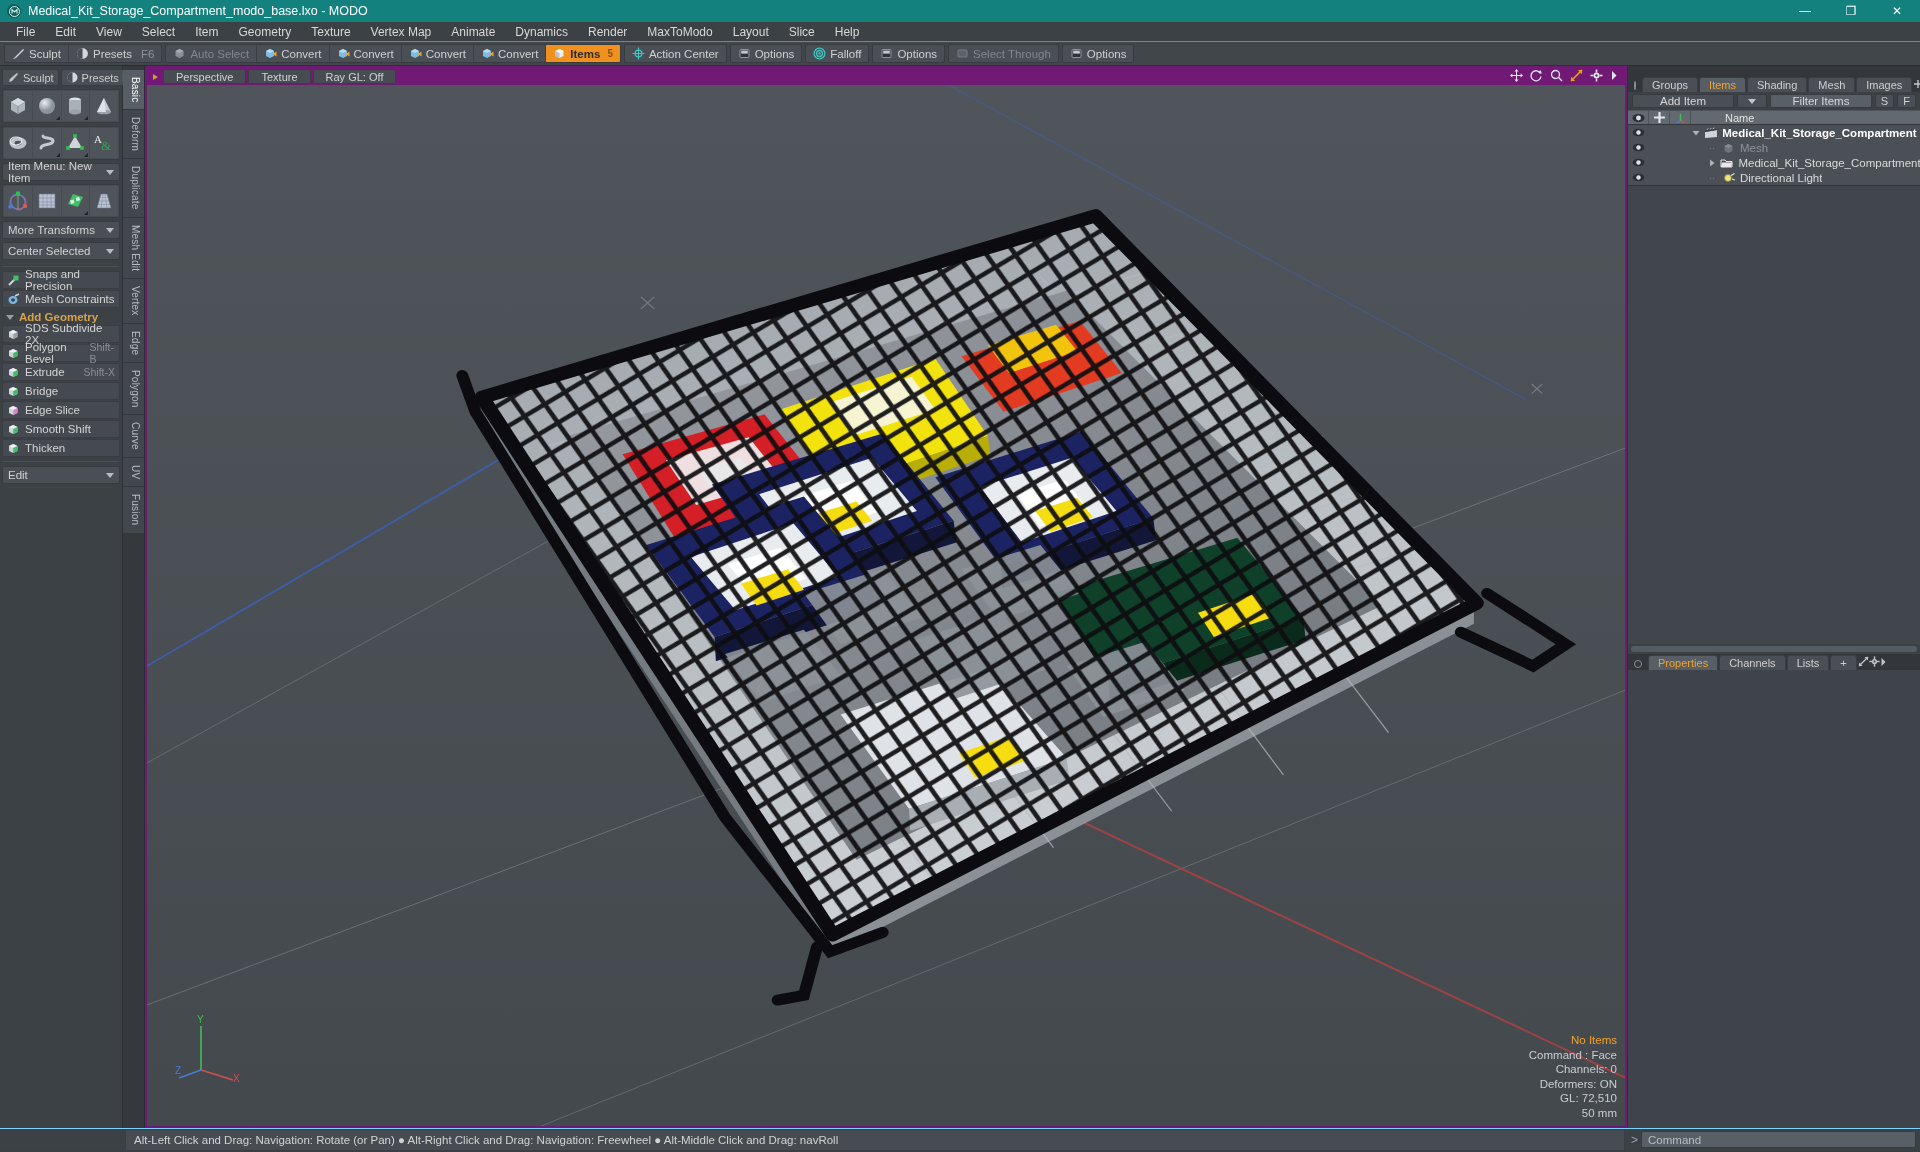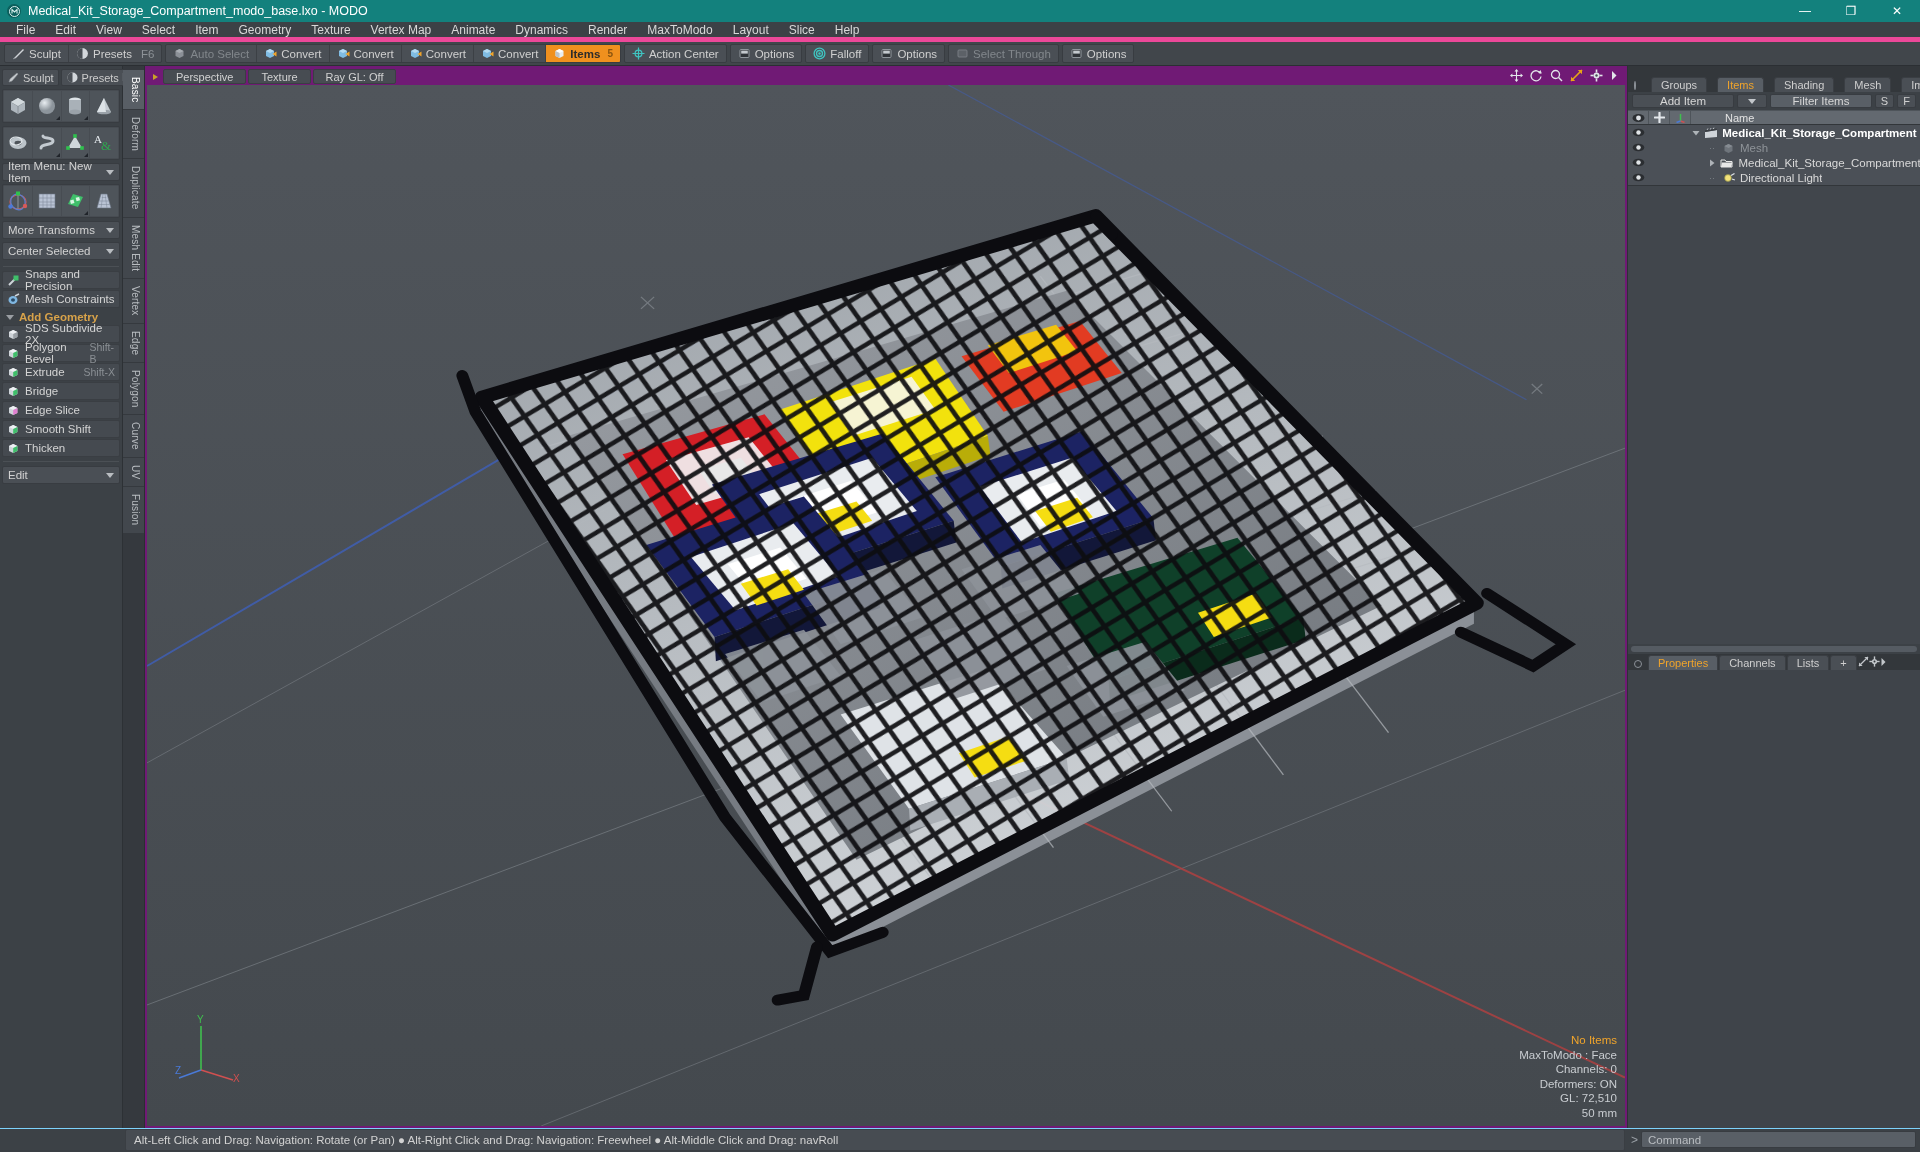--- a/index.html
+++ b/index.html
@@ -23,21 +23,21 @@
   }
   .titlebar .spacer{flex:1;}
   .win-btns{display:flex;height:22px;}
   .win-btns div{
     width:46px;height:22px;display:flex;align-items:center;justify-content:center;
     color:#ffffff;font-size:12px;
   }
   
   .menubar{
     height:20px;background:#3c4146;display:flex;align-items:center;
-    padding-left:6px;border-bottom:5px solid #ec4899;
+    padding-left:6px;border-bottom:1px solid #ec4899;
   }
   .menubar span{padding:0 10px;font-size:12px;color:#d8d8d8;line-height:20px;}
   
   .toolbar{
     height:24px;background:#41464b;display:flex;align-items:stretch;
     border-bottom:1px solid #2b2f33;padding:2px 4px 2px 4px;gap:3px;
   }
   .tb-group{display:flex;background:#4a4f55;border:1px solid #383c41;border-radius:2px;overflow:hidden;}
   .tb-btn{
     display:flex;align-items:center;gap:4px;padding:0 7px;font-size:11.5px;
@@ -93,21 +93,21 @@
     height:15px;line-height:14px;font-size:11px;color:#d2d2d2;}
   .vpbar .right{margin-left:auto;display:flex;align-items:center;gap:7px;padding-right:7px;}
   .viewport{flex:1;position:relative;background:#4a4f54;overflow:hidden;}
   .vp-stats{position:absolute;right:8px;bottom:6px;text-align:right;font-size:11.5px;
     color:#c9cdd1;line-height:14.5px;}
   .vp-stats .hl{color:#f0a42b;}
   .axis-gizmo{position:absolute;left:28px;bottom:42px;width:70px;height:70px;}
   
   .rightpanel{width:293px;background:#3c4146;display:flex;flex-direction:column;
     border-left:1px solid #2d3135;}
-  .tabstrip{height:26px;display:flex;align-items:flex-end;gap:10px;padding:2px 3px 0 6px;background:#33373b;}
+  .tabstrip{height:26px;display:flex;align-items:flex-end;gap:1px;padding:2px 3px 0 6px;background:#33373b;}
   .rtab{background:#4a4f55;border:1px solid #3a3e43;border-bottom:none;border-radius:3px 3px 0 0;
     padding:0 9px;height:15px;line-height:14px;font-size:11px;color:#cfcfcf;}
   .rtab.sel{background:#585e65;color:#f0a42b;}
   .tabstrip .rr{margin-left:auto;display:flex;align-items:center;gap:5px;padding:0 4px 1px 0;color:#b9bdc1;font-size:11px;}
   .rowbar{height:18px;display:flex;gap:3px;padding:2px 4px;background:#3c4146;}
   .btn-add{flex:1.25;background:#4a4f55;border:1px solid #383c41;border-radius:2px;
     display:flex;align-items:center;justify-content:center;font-size:11.5px;color:#d6d6d6;position:relative;}
   .btn-arrow{width:30px;background:#4a4f55;border:1px solid #383c41;border-radius:2px;
     display:flex;align-items:center;justify-content:center;}
   .filter{flex:1.25;background:#595f66;border:1px solid #383c41;border-radius:2px;
@@ -739,21 +739,21 @@
           <line x1="26" y1="56" x2="58" y2="66" stroke="#d05050" stroke-width="1.6"></line>
           <line x1="26" y1="56" x2="4" y2="64" stroke="#4a7ad8" stroke-width="1.6"></line>
           <text x="22" y="9" font-size="10" fill="#3fbf4e" font-family="Liberation Sans, sans-serif">Y</text>
           <text x="58" y="68" font-size="10" fill="#d05050" font-family="Liberation Sans, sans-serif">X</text>
           <text x="0" y="60" font-size="10" fill="#4a7ad8" font-family="Liberation Sans, sans-serif">Z</text>
         </svg>
       </div>
 
       <div class="vp-stats">
         <div class="hl">No Items</div>
-        <div>MaxToModo : Face</div>
+        <div>Command : Face</div>
         <div>Channels: 0</div>
         <div>Deformers: ON</div>
         <div>GL: 72,510</div>
         <div>50 mm</div>
       </div>
     </div>
   </div>
 
   <div class="rightpanel">
     <div class="tabstrip" id="rtabs">

